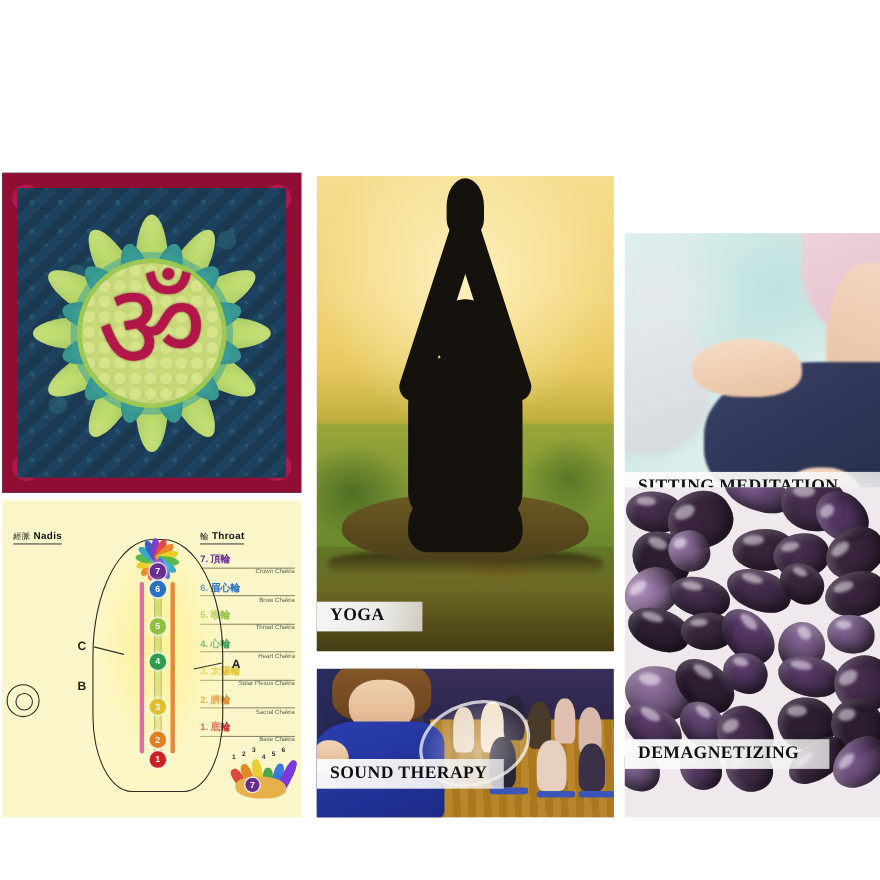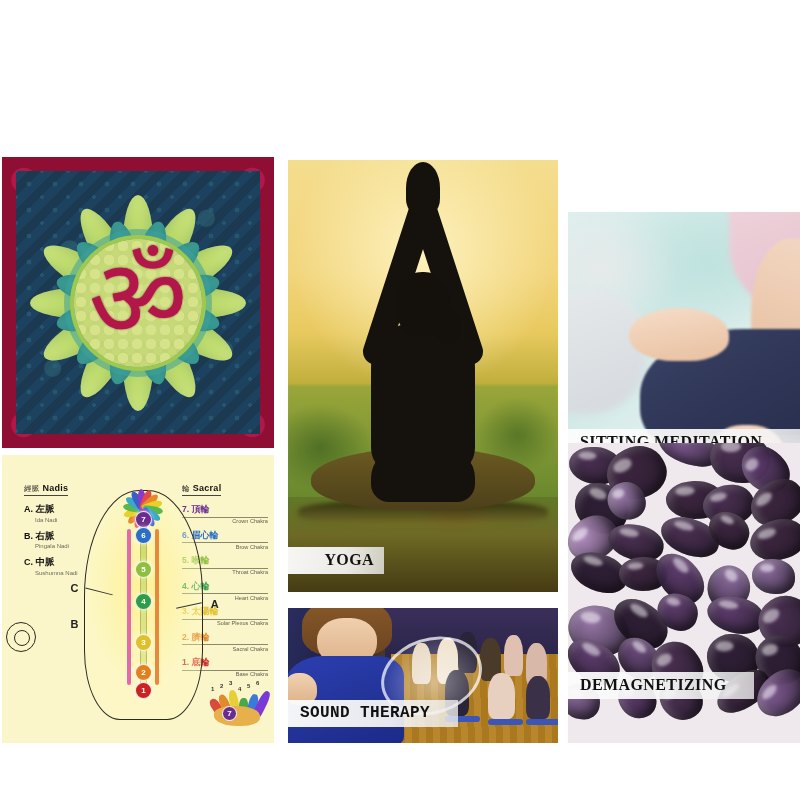--- a/index.html
+++ b/index.html
@@ -96,21 +96,20 @@
     font-size: 108px; line-height: 1;
     color: #b3174a;
     text-shadow: 0 0 2px rgba(120,8,45,.9);
   }
 
   
   .t-yoga {
     background:
       linear-gradient(#f4dd8e 0%, #f2d57c 26%, #e8c95f 40%, #bfae3c 52%,
                       #8f9a34 62%, #6f8a32 74%, #55772c 86%, #3c5c22 100%);
-    text-align: right;
   }
   .yoga-haze {
     position: absolute; inset: 0;
     background: radial-gradient(ellipse 70% 45% at 50% 22%, rgba(255,246,200,.85), rgba(255,240,180,0) 70%);
   }
   .yoga-field {
     position: absolute; left: 0; right: 0; top: 52%; bottom: 0;
     background:
       radial-gradient(ellipse 28% 30% at 12% 30%, rgba(40,80,25,.55), transparent 70%),
       radial-gradient(ellipse 22% 26% at 85% 24%, rgba(45,85,25,.5), transparent 70%),
@@ -416,45 +415,31 @@
     <div class="sm-leg"></div>
     <div class="sm-hand"></div>
     <div class="sm-foot"></div>
     <div class="sm-floor"></div>
     <div class="caption wide" style="bottom:22px;">SITTING MEDITATION</div>
   </div>
 
   <div class="tile t-chakra" style="left:2px; top:455px; width:272px; height:288px;">
     <div class="ch-glow"></div>
 
-    <div class="legend" style="left:22px; top:22px;">
+    <div class="legend" style="left:10px; top:22px;text-decoration:underline;">
       <div class="legend-title">
         <span class="cjk">經脈</span>
         <span>Nadis</span>
       </div>
-      <div id="nadiList">
-          <div class="nadi-row">
-            <div class="nadi-cn">A. <span class="cjk">左脈</span></div>
-            <div class="nadi-en">Ida Nadi</div>
-          </div>
-          <div class="nadi-row">
-            <div class="nadi-cn">B. <span class="cjk">右脈</span></div>
-            <div class="nadi-en">Pingala Nadi</div>
-          </div>
-          <div class="nadi-row">
-            <div class="nadi-cn">C. <span class="cjk">中脈</span></div>
-            <div class="nadi-en">Sushumna Nadi</div>
-          </div>
-        </div>
     </div>
 
     <div class="legend legend-right">
       <div class="legend-title">
         <span class="cjk">輪</span>
-        <span>Sacral</span>
+        <span>Throat</span>
       </div>
       <div id="chakraList">
           <div class="chk-row">
             <div class="chk-cn" style="color:#6a2d8f">7. <span class="cjk">頂輪</span></div>
             <div class="chk-en">Crown Chakra</div>
           </div>
           <div class="chk-row">
             <div class="chk-cn" style="color:#2a6fc4">6. <span class="cjk">眉心輪</span></div>
             <div class="chk-en">Brow Chakra</div>
           </div>
@@ -554,21 +539,21 @@
         <div class="st-person" style="left: 88%; top: 50%; width: 9%; height: 32%; background: rgb(58, 48, 72);"></div>
         <div class="st-mat" style="left: 88%; top: calc(82%); width: 13%;"></div>
       </div>
     <div class="st-woman">
       <div class="st-hair"></div>
       <div class="st-face"></div>
       <div class="st-shirt"></div>
       <div class="st-hand"></div>
     </div>
     <div class="st-bowl"></div>
-    <div class="caption" style="bottom:16px; width:170px;font-family:Liberation Mono, monospace;">SOUND THERAPY</div>
+    <div class="caption" style="bottom:26px; width:170px;">SOUND THERAPY</div>
   </div>
 
   <div class="tile t-demag" style="left:568px; top:443px; width:232px; height:300px;">
     <div id="stonePile">
         <div class="stone" style="left: 0.676672px; top: 3.81929px; width: 51.5235px; height: 37.1824px; background: radial-gradient(circle at 36% 30%, rgb(74, 47, 82), rgba(20, 10, 25, 0.92) 120%); transform: rotate(2.62826deg);"></div>
         <div class="stone" style="left: 39.193px; top: 3.96322px; width: 58.6172px; height: 51.9678px; background: radial-gradient(circle at 36% 30%, rgb(61, 37, 64), rgba(20, 10, 25, 0.92) 120%); transform: rotate(-27.5981deg);"></div>
         <div class="stone" style="left: 90.145px; top: -9.57645px; width: 61.8118px; height: 31.4168px; background: radial-gradient(circle at 36% 30%, rgb(126, 90, 144), rgba(20, 10, 25, 0.92) 120%); transform: rotate(15.6316deg);"></div>
         <div class="stone" style="left: 141.86px; top: -9.10802px; width: 60.0244px; height: 49.4299px; background: radial-gradient(circle at 36% 30%, rgb(74, 47, 82), rgba(20, 10, 25, 0.92) 120%); transform: rotate(-0.363729deg);"></div>
         <div class="stone" style="left: 177.103px; top: 1.23826px; width: 41.3014px; height: 51.4157px; background: radial-gradient(circle at 36% 30%, rgb(94, 60, 110), rgba(20, 10, 25, 0.92) 120%); transform: rotate(-42.5515deg);"></div>
         <div class="stone" style="left: 5.81141px; top: 41.4467px; width: 54.6287px; height: 47.7309px; background: radial-gradient(circle at 36% 30%, rgb(47, 30, 54), rgba(20, 10, 25, 0.92) 120%); transform: rotate(21.8256deg);"></div>

